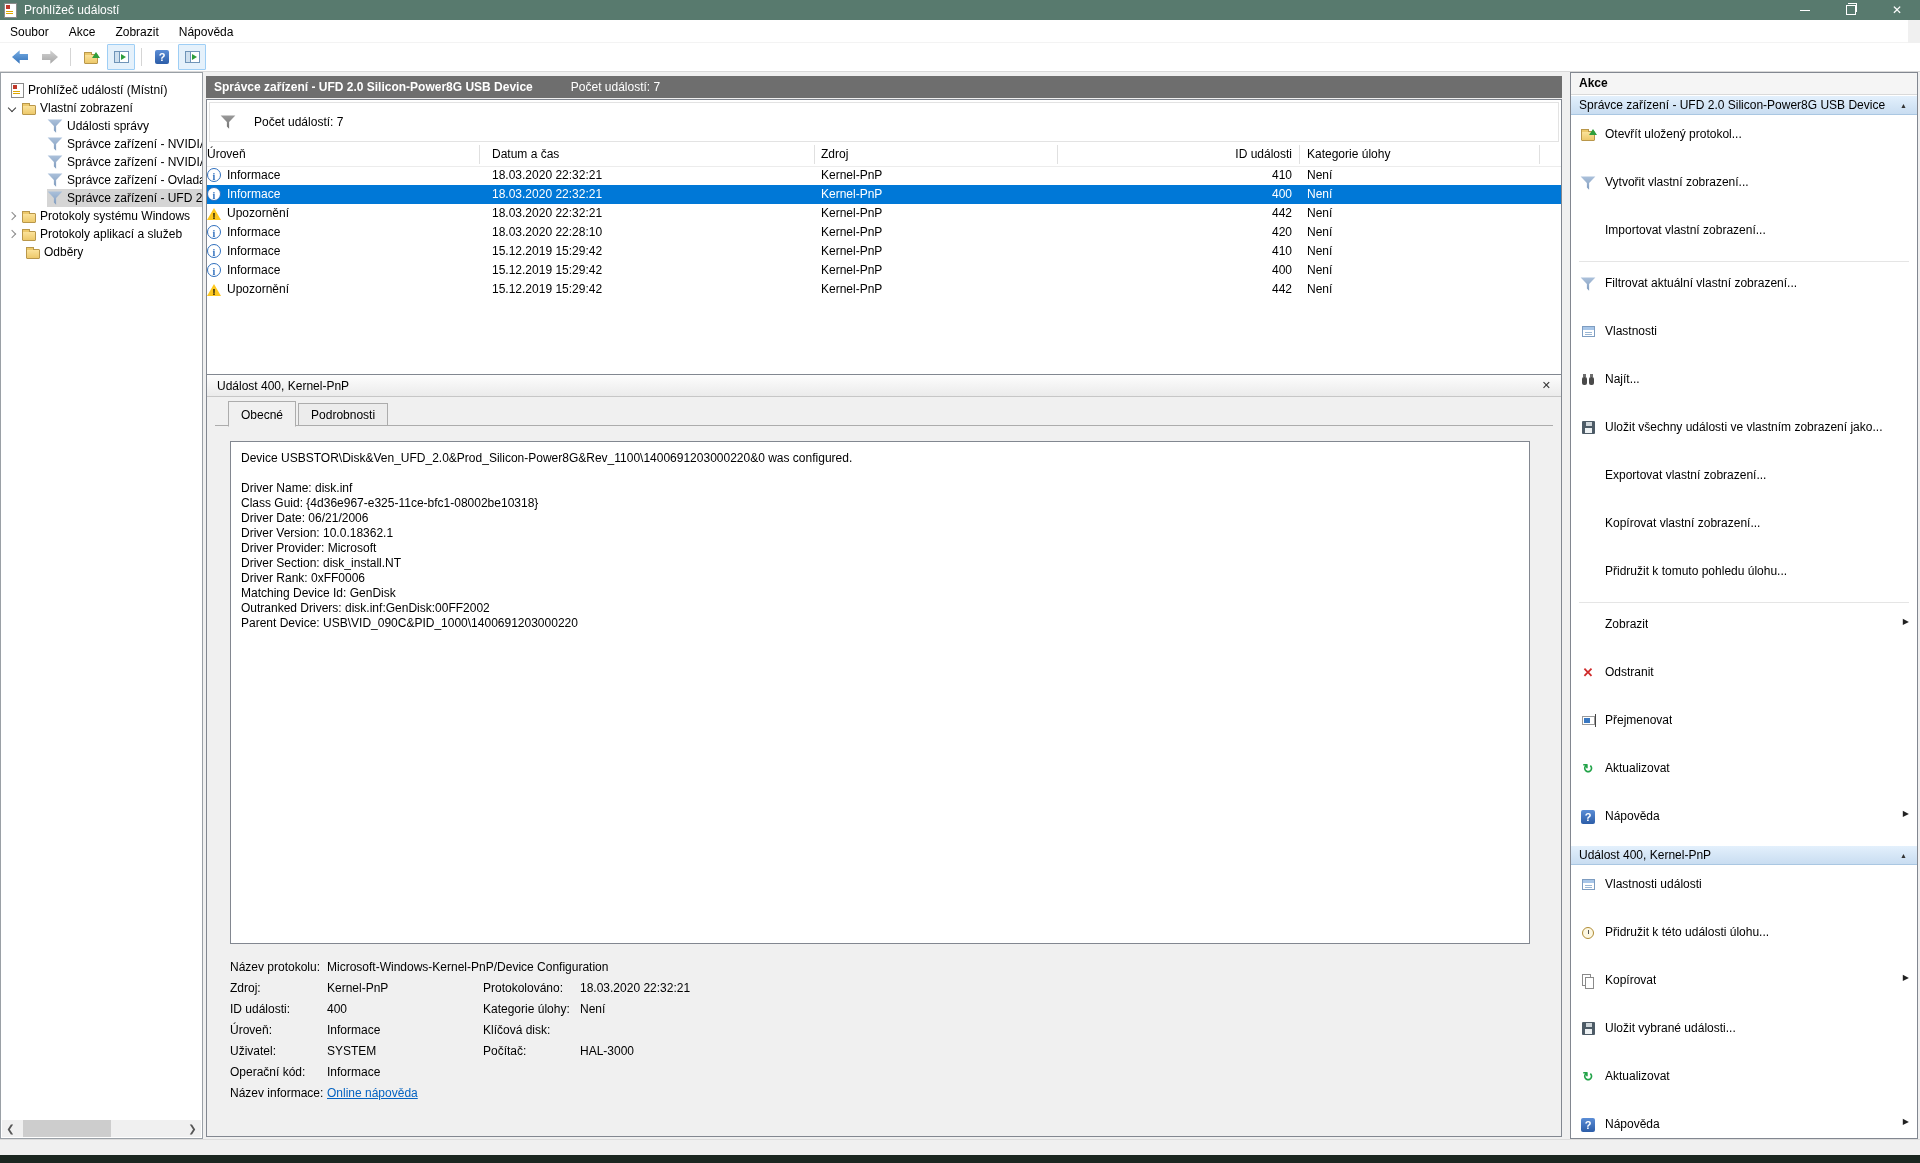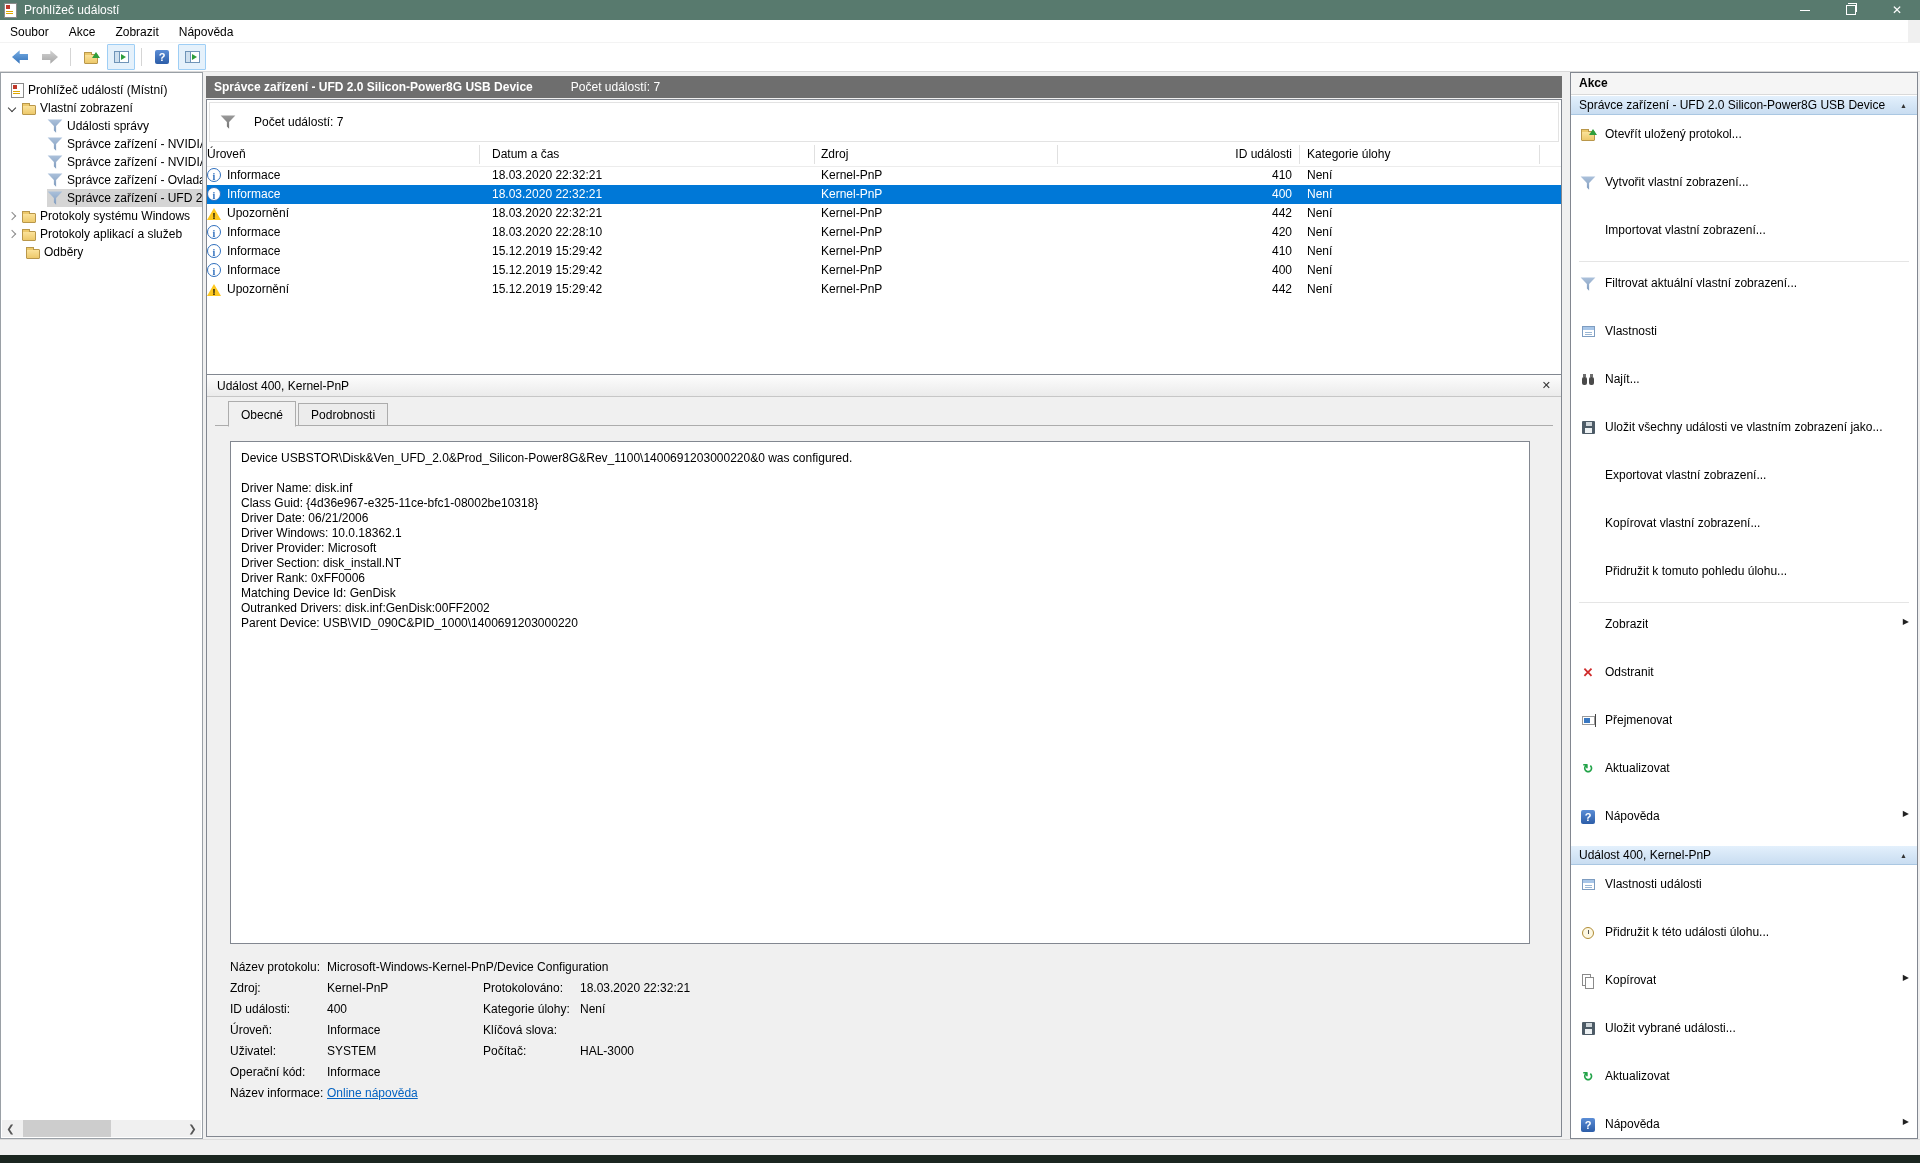--- a/index.html
+++ b/index.html
@@ -335,21 +335,21 @@
       <div class="tab">Podrobnosti</div>
     </div>
     <div class="tabline"></div>
 
     <div class="desc-box">
       <div class="dl">Device USBSTOR\Disk&amp;Ven_UFD_2.0&amp;Prod_Silicon-Power8G&amp;Rev_1100\1400691203000220&amp;0 was configured.</div>
       <div class="dl"></div>
       <div class="dl">Driver Name: disk.inf</div>
       <div class="dl">Class Guid: {4d36e967-e325-11ce-bfc1-08002be10318}</div>
       <div class="dl">Driver Date: 06/21/2006</div>
-      <div class="dl">Driver Windows: 10.0.18362.1</div>
+      <div class="dl">Driver Version: 10.0.18362.1</div>
       <div class="dl">Driver Provider: Microsoft</div>
       <div class="dl">Driver Section: disk_install.NT</div>
       <div class="dl">Driver Rank: 0xFF0006</div>
       <div class="dl">Matching Device Id: GenDisk</div>
       <div class="dl">Outranked Drivers: disk.inf:GenDisk:00FF2002</div>
       <div class="dl">Parent Device: USB\VID_090C&amp;PID_1000\1400691203000220</div>
     </div>
 
     <div class="det-footer">
       <div class="df-row">
@@ -364,21 +364,21 @@
       </div>
       <div class="df-row">
         <span class="df-l1">ID události:</span>
         <span class="df-v1">400</span>
         <span class="df-l2">Kategorie úlohy:</span>
         <span class="df-v2">Není</span>
       </div>
       <div class="df-row">
         <span class="df-l1">Úroveň:</span>
         <span class="df-v1">Informace</span>
-        <span class="df-l2">Klíčová slova:</span>
+        <span class="df-l2">Klíčová disk:</span>
         <span class="df-v2"></span>
       </div>
       <div class="df-row">
         <span class="df-l1">Uživatel:</span>
         <span class="df-v1">SYSTEM</span>
         <span class="df-l2">Počítač:</span>
         <span class="df-v2">HAL-3000</span>
       </div>
       <div class="df-row">
         <span class="df-l1">Operační kód:</span>

